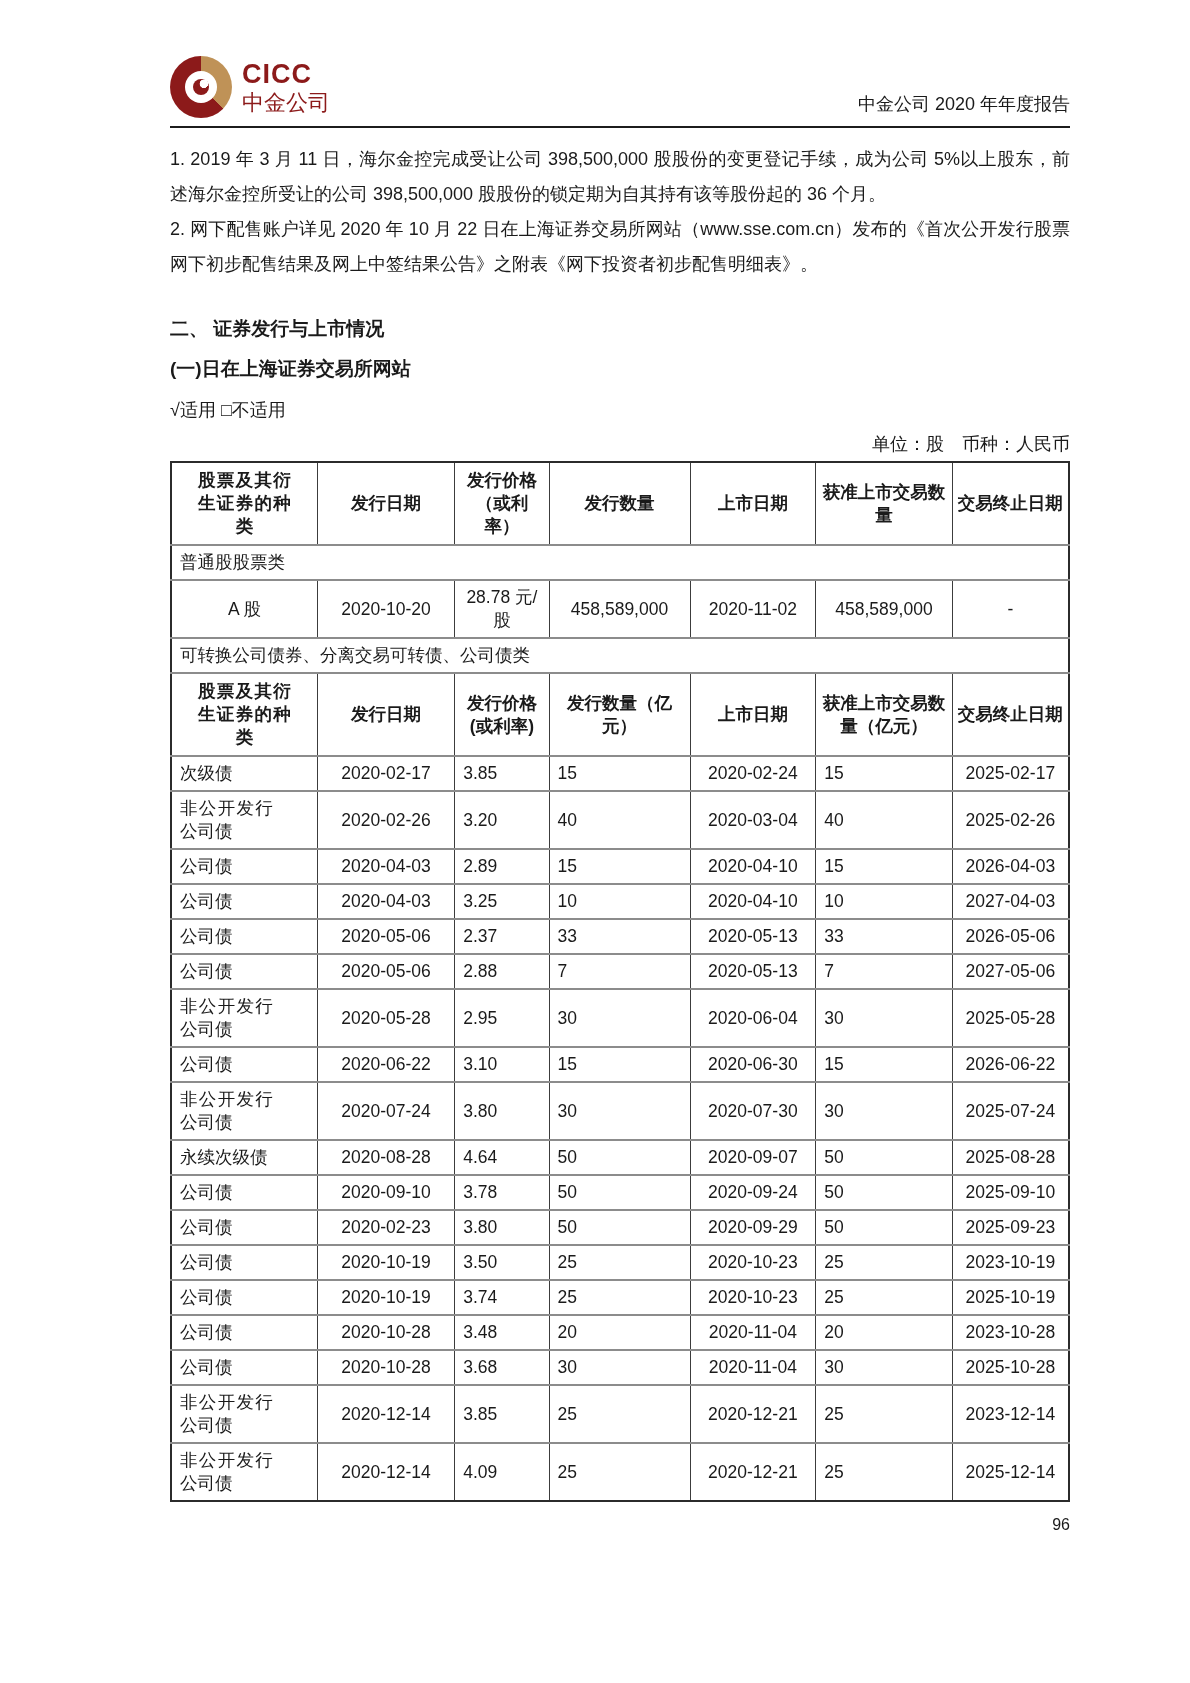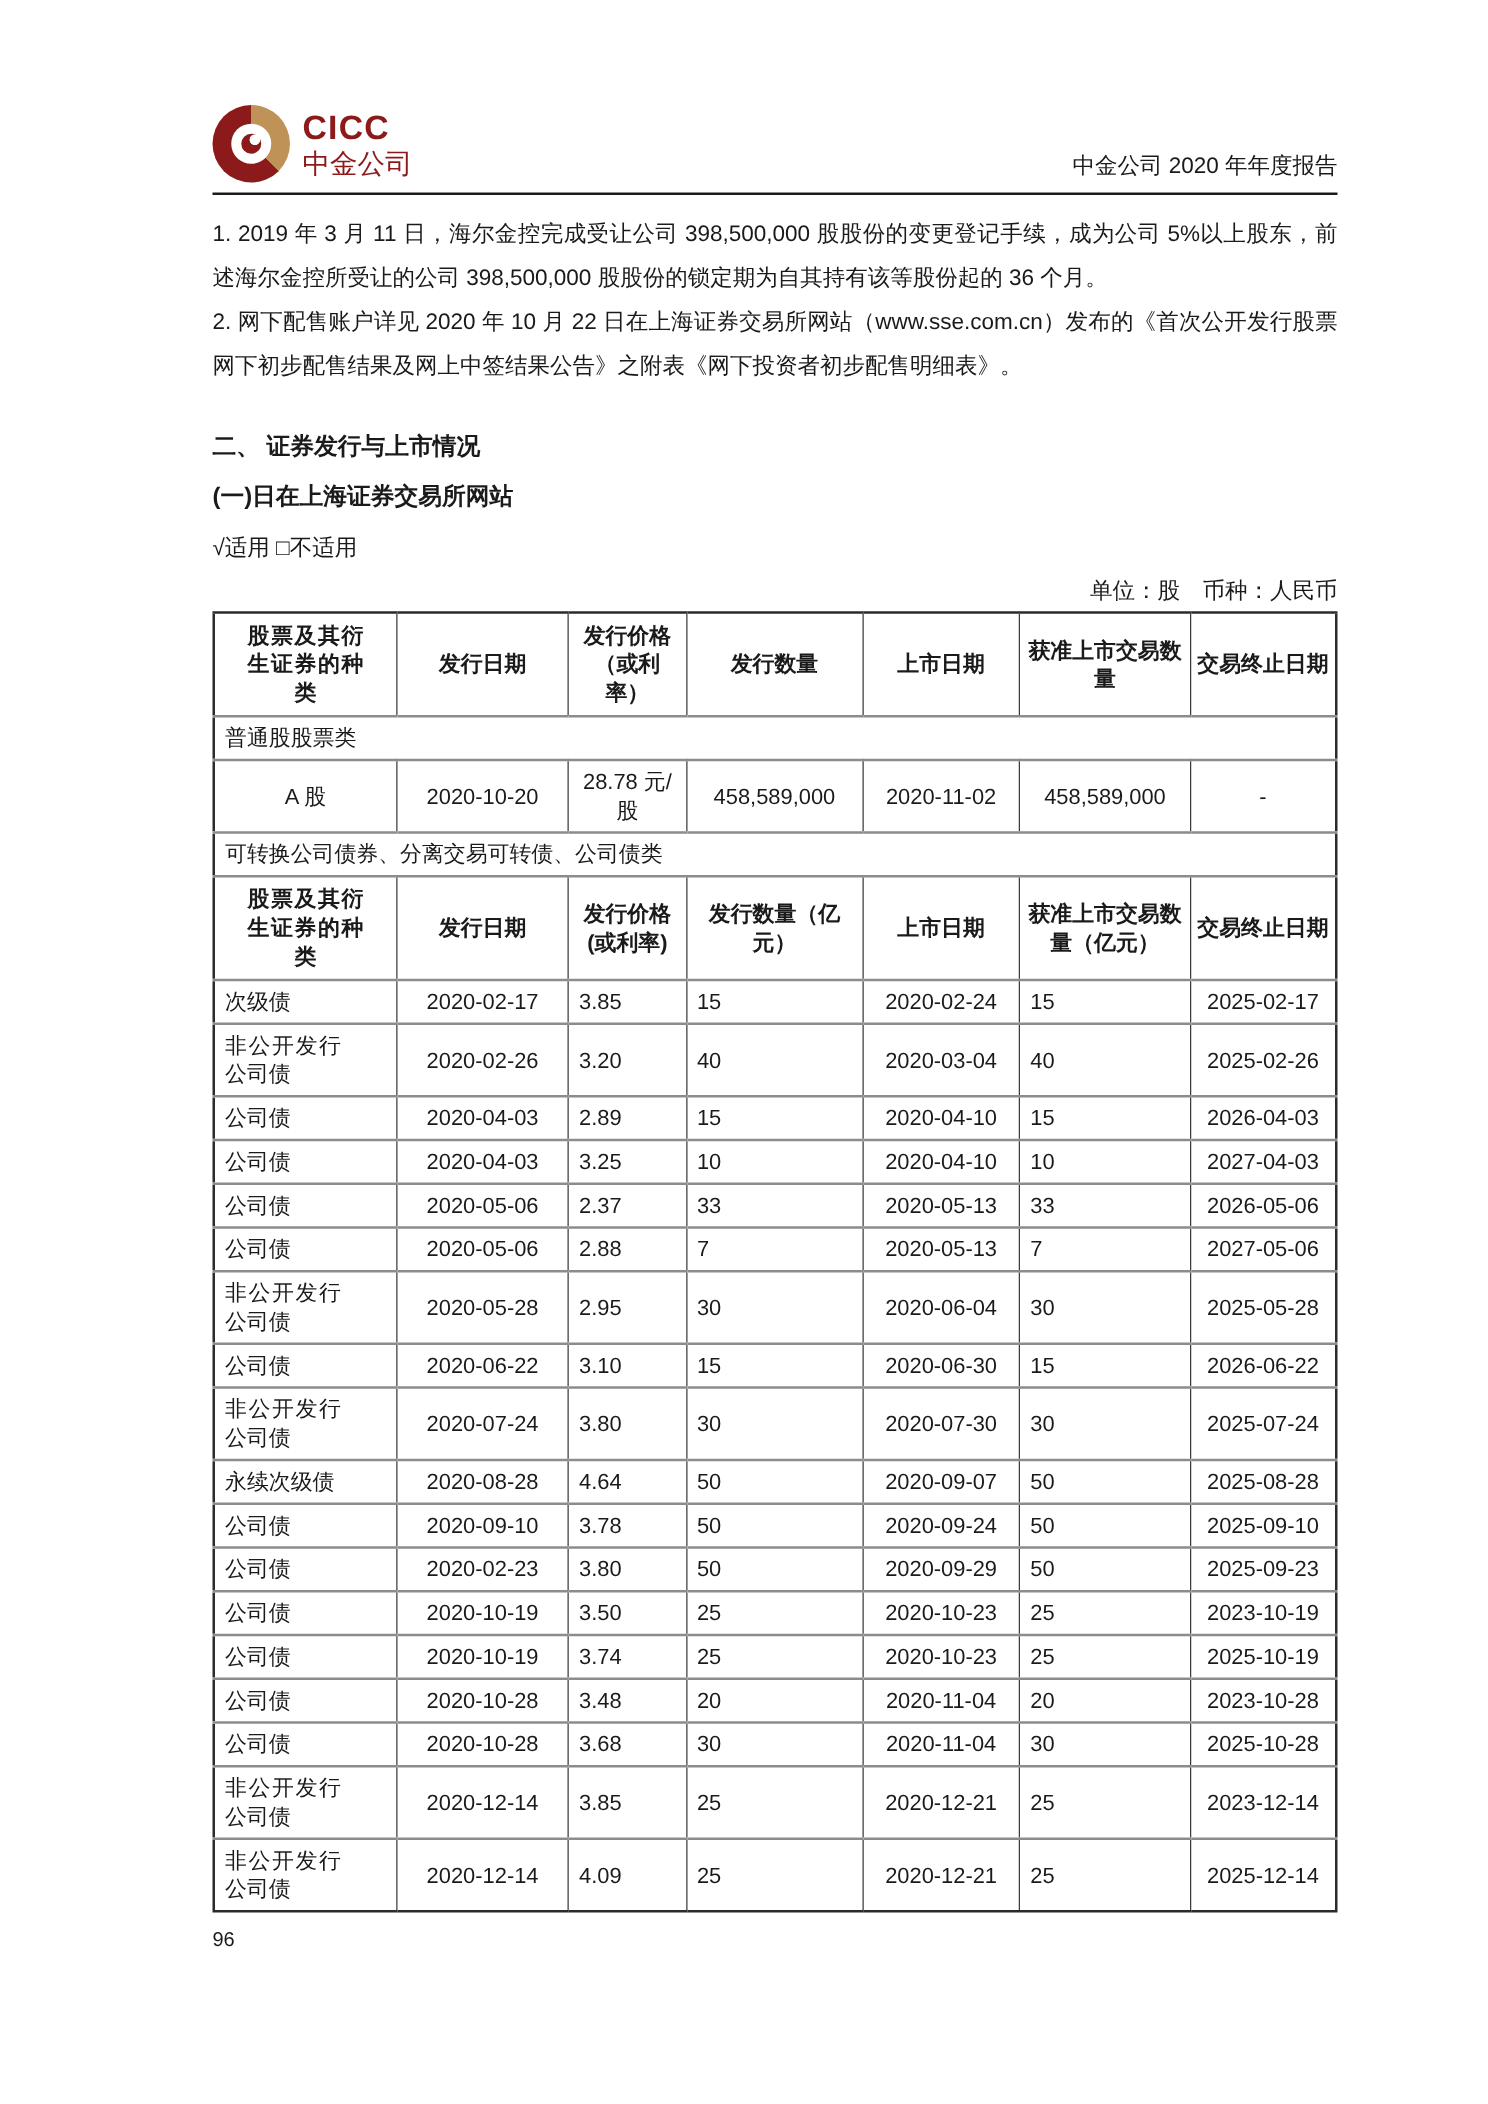--- a/index.html
+++ b/index.html
@@ -9,21 +9,21 @@
     --border-dark:#3c3c3c;
     --border-gray:#8c8c8c;
   }
   *{box-sizing:border-box;}
   html,body{margin:0;padding:0;background:#fff;}
   body{
     width:1190px;height:1683px;
     font-family:"Liberation Sans","DejaVu Sans",sans-serif;
     color:var(--text);
   }
-  .page{padding:84px 120px 0 170px;}
+  .page{padding:56px 120px 0 170px;}
 
   
   .hdr{display:flex;justify-content:space-between;align-items:flex-end;}
   .logo{display:flex;align-items:center;gap:10px;}
   .logo-mark{
     position:relative;width:62px;height:62px;border-radius:50%;
     background:conic-gradient(var(--gold) 0 135deg, var(--maroon) 135deg 360deg);
     flex:0 0 auto;
   }
   .logo-mark::before{
@@ -64,21 +64,21 @@
   .issuance tr:first-child th{border-top:2.5px solid #2b2b2b;}
   .issuance tr:last-child td{border-bottom:2.5px solid #2b2b2b;}
   .issuance th{font-weight:bold;text-align:center;padding:6px 4px;}
   td.group{text-align:left;}
   td.l{text-align:left;}
   td.c{text-align:center;}
   td.r{text-align:left;padding-right:10px;}
   .wrapspan{display:inline-block;max-width:5.3em;text-align:justify;}
   th .wrapspan{text-align:justify;text-align-last:center;}
 
-  .page-footer{margin-top:14px;text-align:left;font-size:16px;}
+  .page-footer{margin-top:14px;text-align:right;font-size:16px;}
 </style>
 </head>
 <body>
 
 <div class="page">
 
   <header class="hdr">
     <div class="logo">
       <div class="logo-mark"></div>
       <div class="logo-text">

